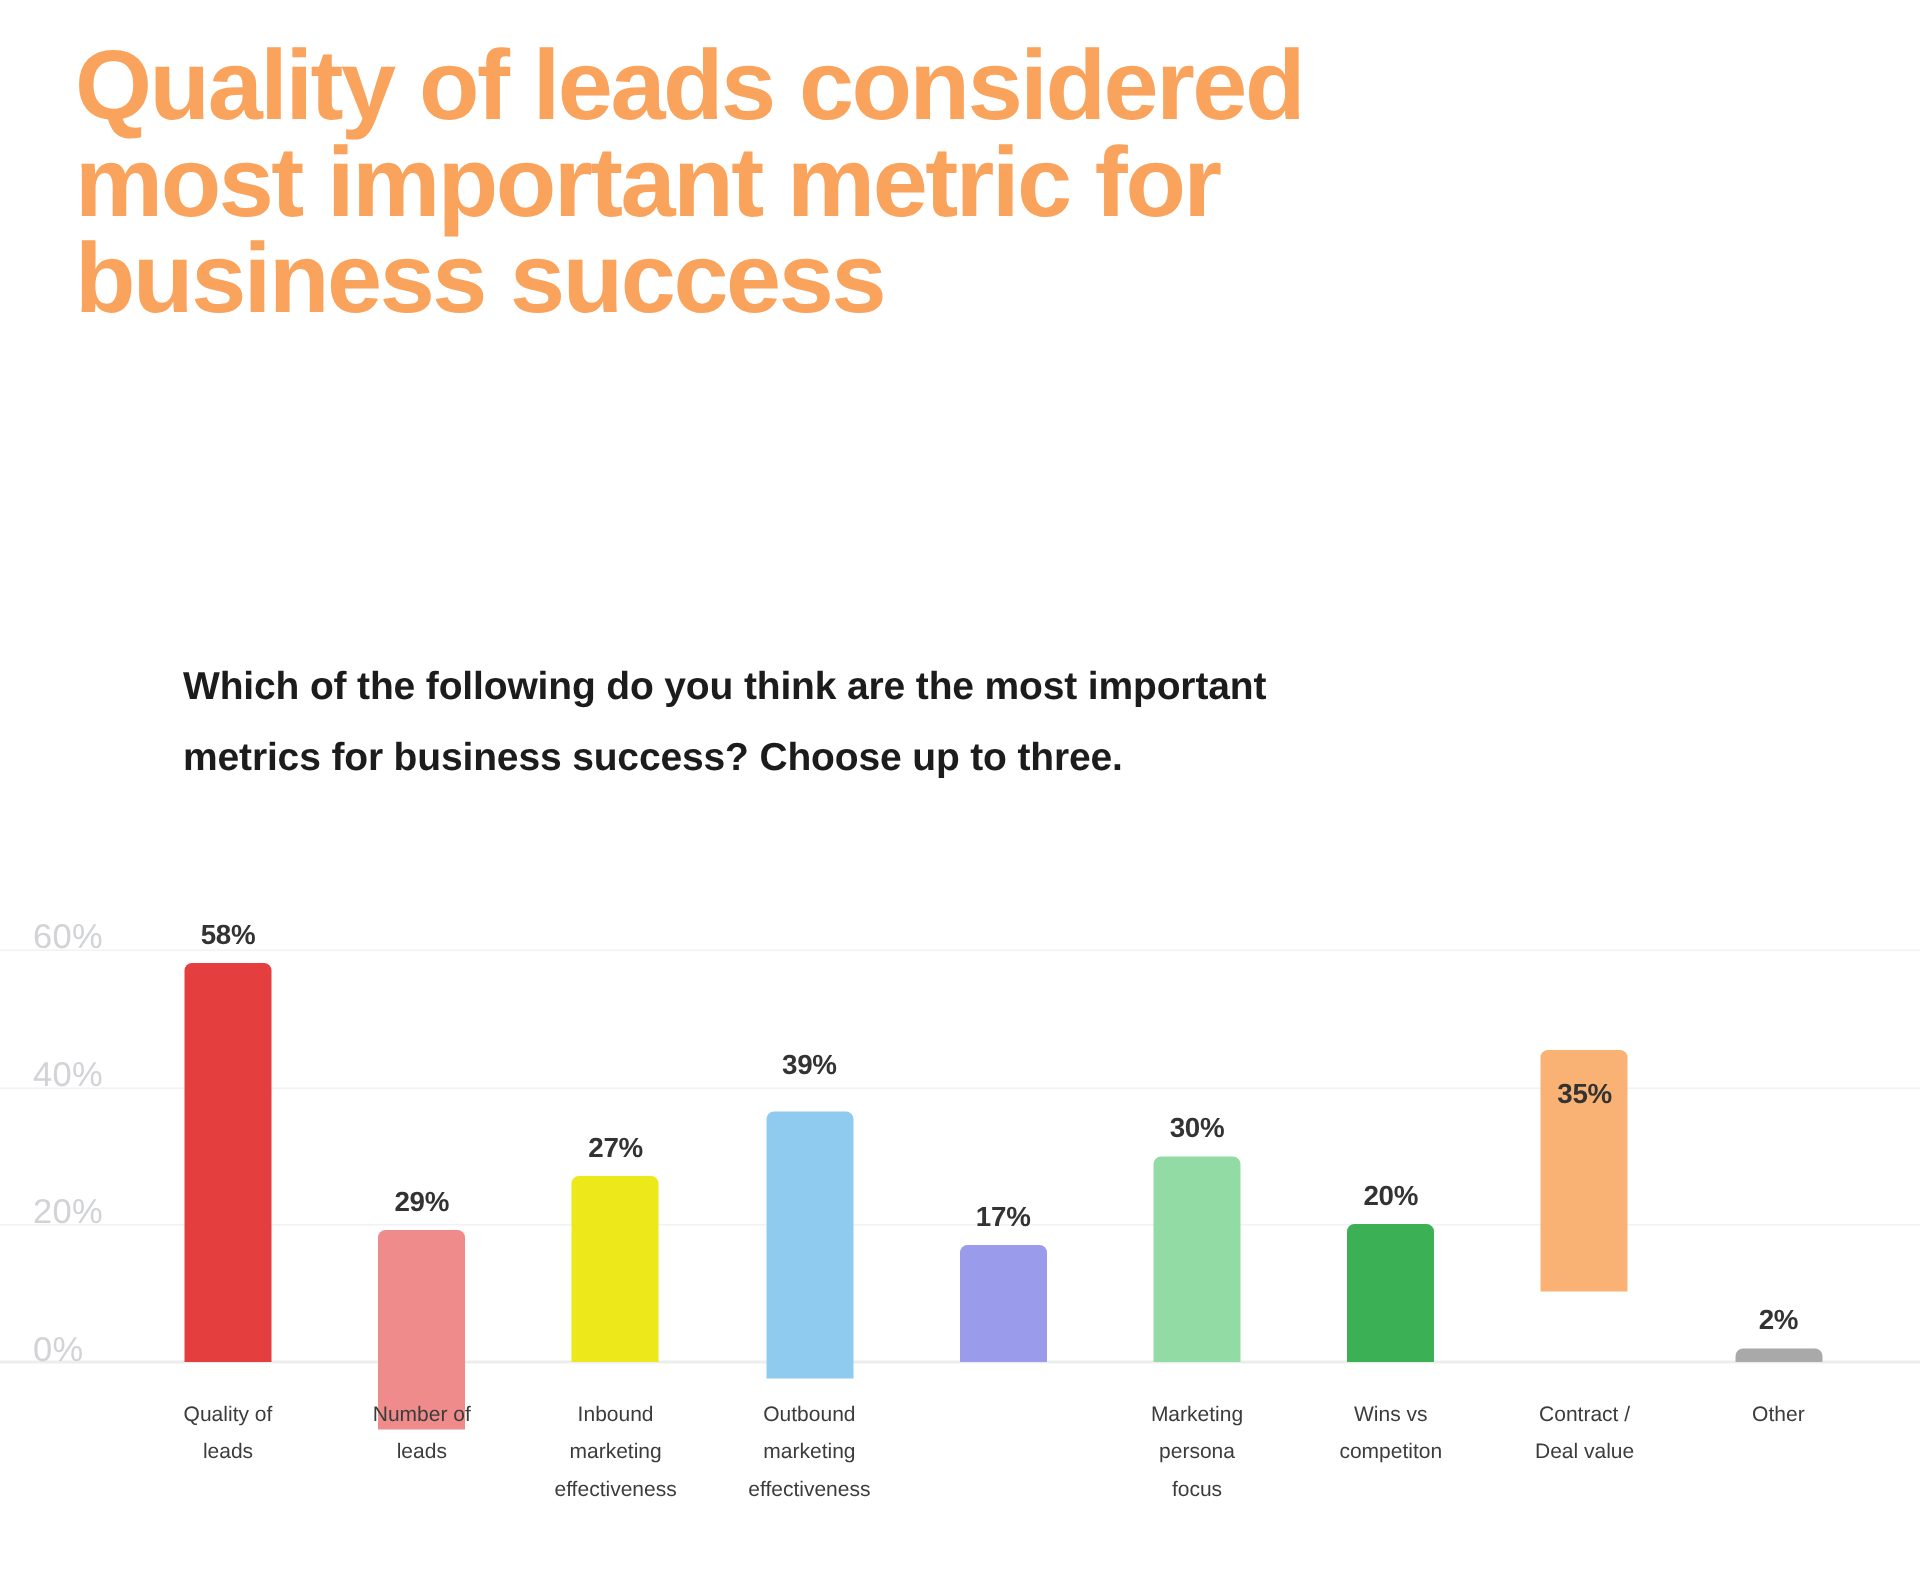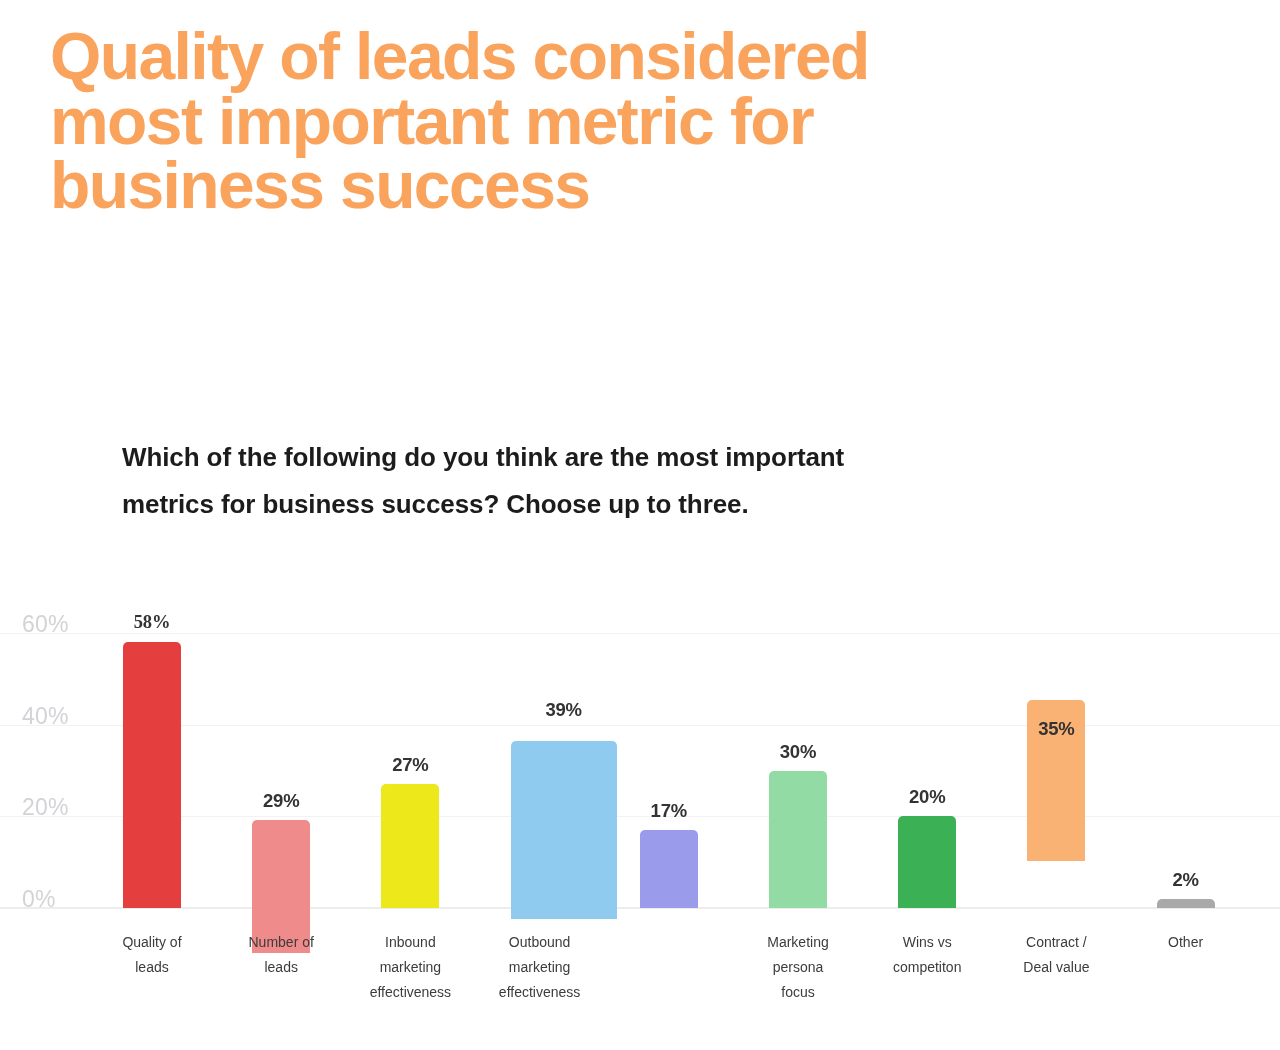--- a/index.html
+++ b/index.html
@@ -127,38 +127,38 @@
     <div class="axis-baseline" style="top: 907px;"></div>
     <div class="ytick" style="top: 886px;">0%</div>
     <div class="gridline" style="top: 816.34px;"></div>
     <div class="ytick" style="top: 794.34px;">20%</div>
     <div class="gridline" style="top: 724.68px;"></div>
     <div class="ytick" style="top: 702.68px;">40%</div>
     <div class="gridline" style="top: 633.02px;"></div>
     <div class="ytick" style="top: 611.02px;">60%</div>
     <div class="bar-group" style="left: 123px; width: 58px; height: 265.814px; top: 642.186px; bottom: auto;">
       <div class="bar" style="height: 265.814px; background: rgb(229, 62, 62);"></div>
-      <div class="bar-value" style="top: -30px; font-family: Liberation Serif, serif;">58%</div>
+      <div class="bar-value" style="top: -30px;">58%</div>
     </div>
     <div class="cat-label" style="left: 87.4px; width: 129.2px;">Quality of
 leads</div>
     <div class="bar-group" style="left: 252.2px; width: 58px; height: 132.907px; top: 775.093px; bottom: auto; margin-top: 45px;">
       <div class="bar" style="height: 132.907px; background: rgb(240, 139, 139);"></div>
       <div class="bar-value" style="top: -30px;">29%</div>
     </div>
     <div class="cat-label" style="left: 216.6px; width: 129.2px;">Number of
 leads</div>
     <div class="bar-group" style="left: 381.4px; width: 58px; height: 123.741px; top: 784.259px; bottom: auto;">
       <div class="bar" style="height: 123.741px; background: rgb(236, 232, 26);"></div>
       <div class="bar-value" style="top: -30px;">27%</div>
     </div>
     <div class="cat-label" style="left: 345.8px; width: 129.2px;">Inbound
 marketing
 effectiveness</div>
-    <div class="bar-group" style="left: 510.6px; width: 58px; height: 190px; top: 729.263px; bottom: auto; padding-left: 48px;">
+    <div class="bar-group" style="left: 510.6px; width: 58px; height: 190px; top: 729.263px; bottom: auto;">
       <div class="bar" style="height: 178.737px; background: rgb(143, 203, 238);"></div>
       <div class="bar-value" style="top: -30px;">39%</div>
     </div>
     <div class="cat-label" style="left: 475px; width: 129.2px;">Outbound
 marketing
 effectiveness</div>
     <div class="bar-group" style="left: 639.8px; width: 58px; height: 77.911px; top: 830.089px; bottom: auto;">
       <div class="bar" style="height: 77.911px; background: rgb(154, 156, 235);"></div>
       <div class="bar-value" style="top: -30px;">17%</div>
     </div>

